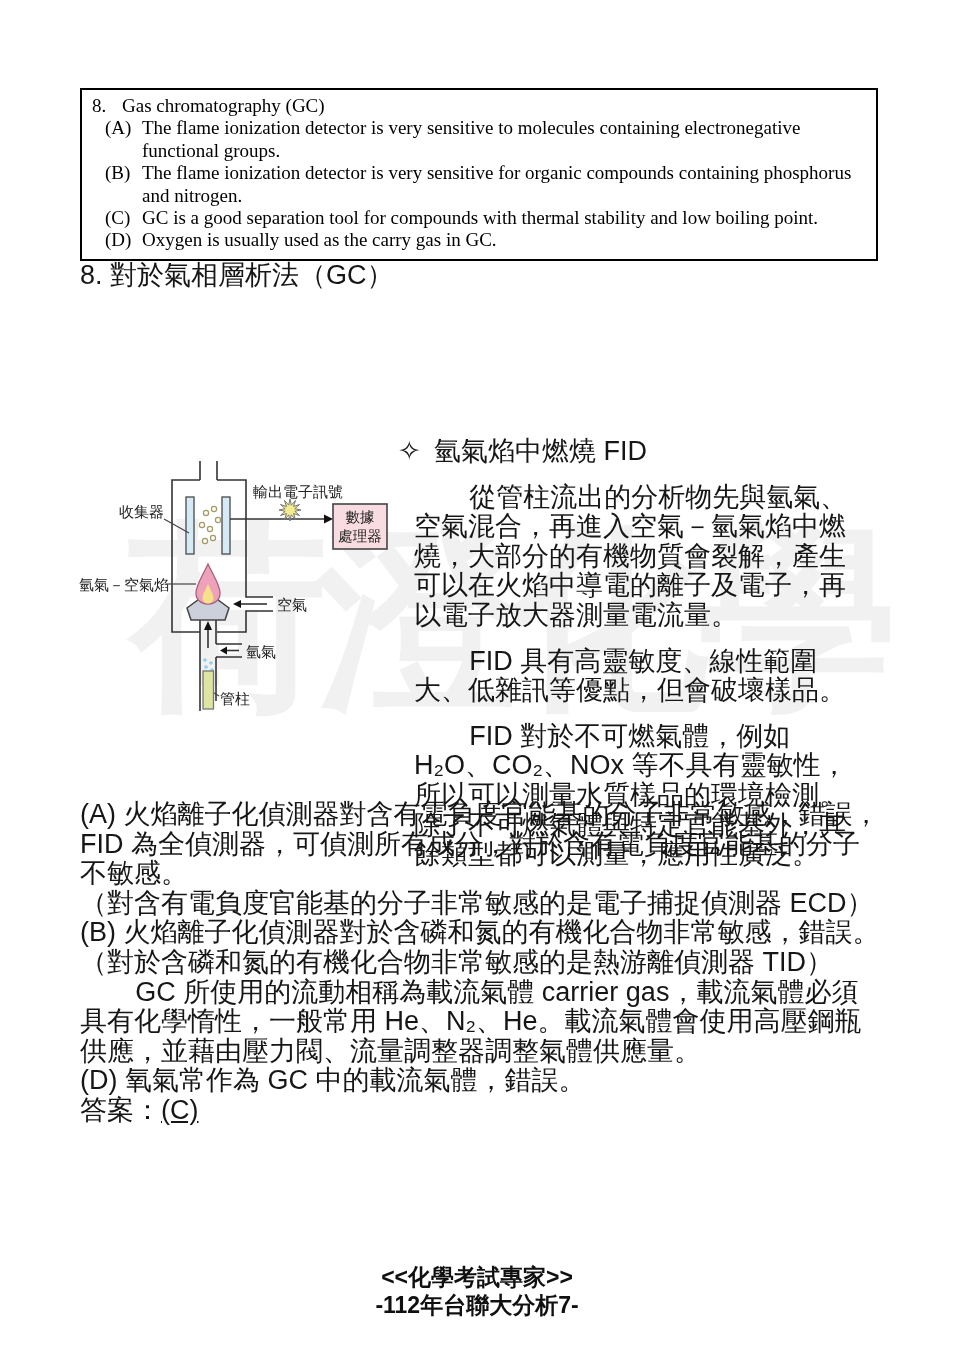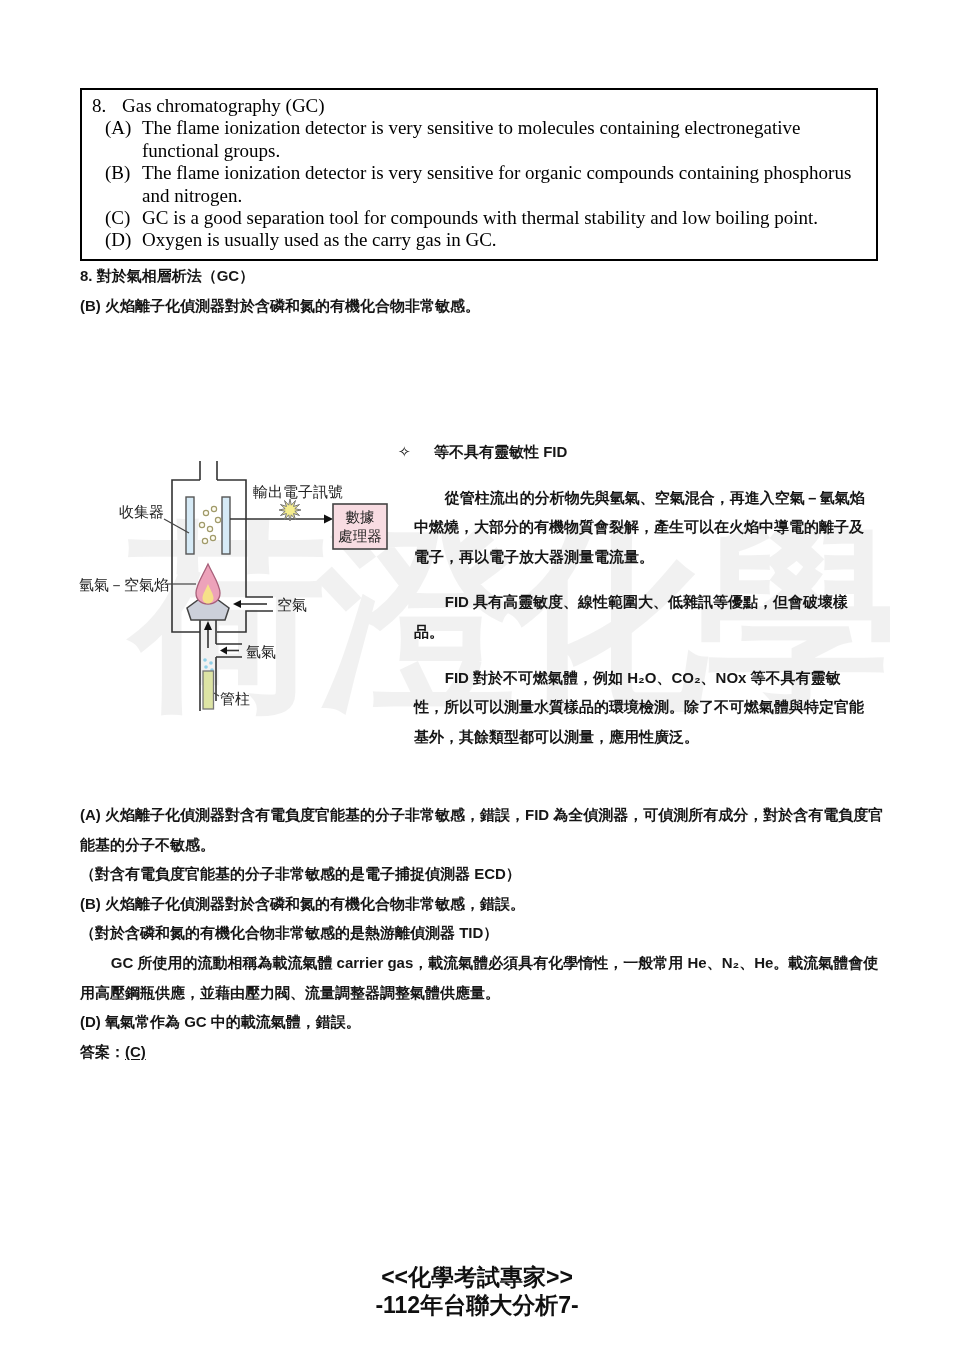--- a/index.html
+++ b/index.html
@@ -17,21 +17,21 @@
     position:absolute; left:80px; top:88px; width:798px; box-sizing:border-box;
     border:2px solid #000; padding:5px 12px 7px 10px; background:#fff; z-index:1;
     font-family:"Liberation Serif","DejaVu Serif",serif; font-size:19px; line-height:22.4px; color:#000;
   }
   .qtitle { display:flex; }
   .qnum { width:30px; flex:none; }
   .qopt { display:flex; padding-left:13px; }
   .qlabel { width:37px; flex:none; }
   .qtext { flex:1; }
   
-  .cnblock { font-size:15px; line-height:29.6px; z-index:1;font-weight:bold; }
+  .cnblock { font-size:27px; line-height:29.6px; z-index:1; }
   .translation { position:absolute; left:80px; top:261px; width:806px; }
   .fidnote { position:absolute; left:398px; top:437px; width:487px; }
   .fidtitle { display:flex; }
   .fidbullet { width:36px; flex:none; }
   .fidnote p { margin:16px; text-indent:2.05em; }
   .explanation { position:absolute; left:80px; top:800px; width:804px; }
   .exline.indent { text-indent:2.05em; }
   .answer-value { text-decoration:underline; text-underline-offset:2px; }
   
   .diagram { position:absolute; left:76px; top:450px; z-index:1; }
@@ -71,21 +71,20 @@
       <span class="qtext">GC is a good separation tool for compounds with thermal stability and low boiling point.</span>
     </div>
     <div class="qopt">
       <span class="qlabel">(D)</span>
       <span class="qtext">Oxygen is usually used as the carry gas in GC.</span>
     </div>
   </div>
 
   <div class="translation cnblock">
     <div>8. 對於氣相層析法（GC）</div>
-    <div>(B) 火焰離子化偵測器對於含磷和氮的有機化合物非常敏感。</div>
   </div>
 
   <svg class="diagram" width="332" height="300" viewBox="76 450 332 300" xmlns="http://www.w3.org/2000/svg">
 
     <path class="dline" d="M200 461 V480 M217 461 V480"></path>
 
     <path class="dline" d="M200 480 H172 V632 H200 M217 480 H246 V597 H273 M273 611 H246 V632 H217"></path>
 
     <rect x="186" y="497" width="8" height="57" stroke="#555" stroke-width="1.4" fill="#d6eaf6"></rect>
     <rect x="222" y="497" width="8" height="57" stroke="#555" stroke-width="1.4" fill="#d6eaf6"></rect>
@@ -143,21 +142,21 @@
     </g>
 
     <rect x="203" y="671" width="10.5" height="38" stroke="#777" stroke-width="1.3" fill="#dde4a4"></rect>
     <path class="dthin" d="M214 693 L219 696"></path>
     <text x="220" y="704">管柱</text>
   </svg>
 
   <div class="fidnote cnblock">
     <div class="fidtitle">
       <span class="fidbullet">✧</span>
-      <span>等不具有靈敏性 FID</span>
+      <span>氫氣焰中燃燒 FID</span>
     </div>
     <p>從管柱流出的分析物先與氫氣、空氣混合，再進入空氣－氫氣焰中燃燒，大部分的有機物質會裂解，產生可以在火焰中導電的離子及電子，再以電子放大器測量電流量。</p>
     <p>FID 具有高靈敏度、線性範圍大、低雜訊等優點，但會破壞樣品。</p>
     <p>FID 對於不可燃氣體，例如 H₂O、CO₂、NOx 等不具有靈敏性，所以可以測量水質樣品的環境檢測。除了不可燃氣體與特定官能基外，其餘類型都可以測量，應用性廣泛。</p>
   </div>
 
   <div class="explanation cnblock">
     <div class="exline">(A) 火焰離子化偵測器對含有電負度官能基的分子非常敏感，錯誤，FID 為全偵測器，可偵測所有成分，對於含有電負度官能基的分子不敏感。</div>
     <div class="exline">（對含有電負度官能基的分子非常敏感的是電子捕捉偵測器 ECD）</div>
     <div class="exline">(B) 火焰離子化偵測器對於含磷和氮的有機化合物非常敏感，錯誤。</div>

